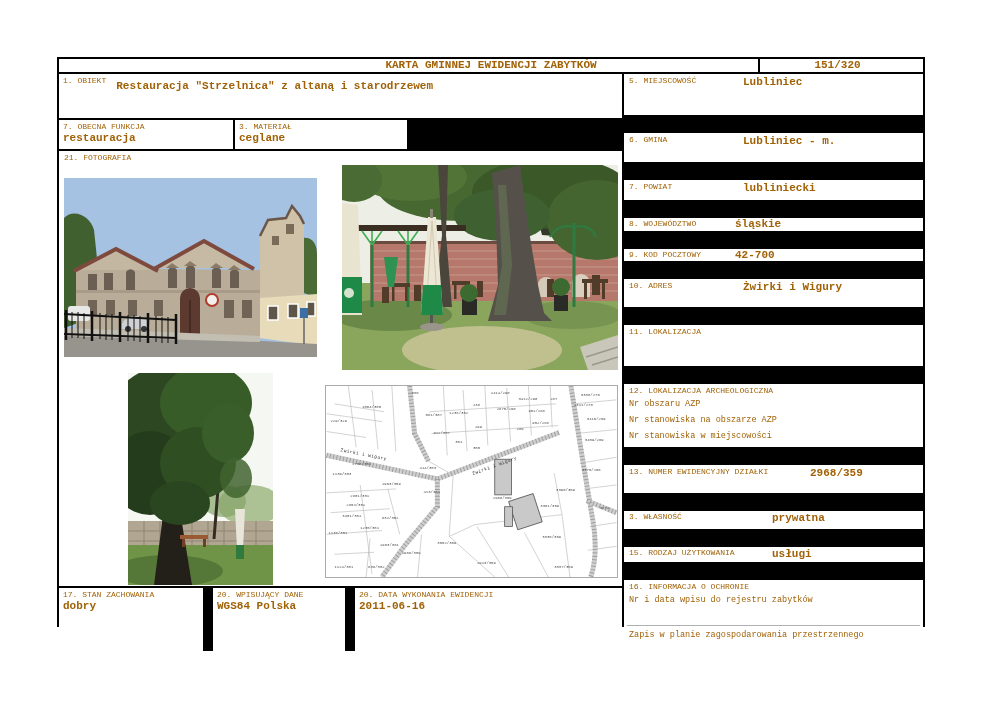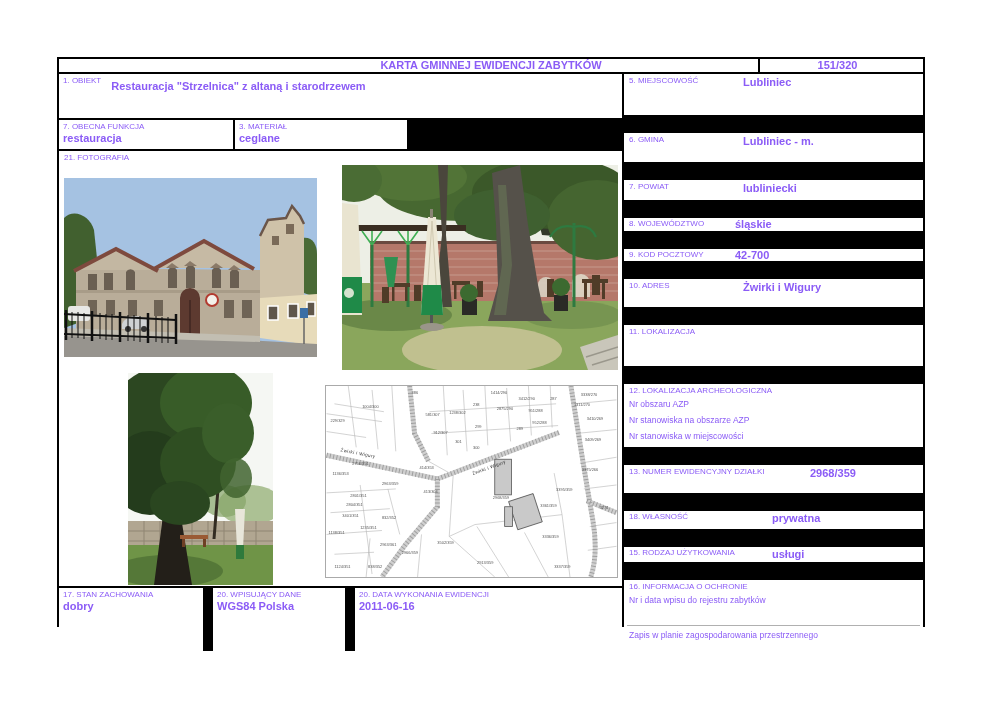--- a/index.html
+++ b/index.html
@@ -1,17 +1,17 @@
 <!DOCTYPE html>
 <html><head>
 <meta charset="utf-8">
 <style>
   html,body{margin:0;padding:0;background:#fff;}
   .page{position:relative;width:992px;height:651px;background:#fff;overflow:hidden;
-        font-family:Liberation Sans, sans-serif;color:#8b5cf6;}
+        font-family:Liberation Mono, monospace;color:#a16207;}
   .doc{position:absolute;left:57px;top:57px;width:868px;height:570px;background:#000;
        display:grid;grid-template-columns:563px 1fr;grid-template-rows:13px 1fr;
        gap:2px;padding:2px;box-sizing:border-box;}
   .cell{background:#fff;position:relative;overflow:hidden;}
   
   .hdr{grid-column:1/-1;}
   .hdr-title{position:absolute;left:0;right:0;top:0;text-align:center;font-weight:bold;
              font-size:11px;line-height:13px;white-space:nowrap;}
   .hdr-div{position:absolute;left:699px;top:0;bottom:0;width:2px;background:#000;}
   .hdr-page{position:absolute;left:701px;right:8px;top:0;text-align:center;font-weight:bold;
@@ -482,21 +482,21 @@
         <span class="lbl">12. LOKALIZACJA ARCHEOLOGICZNA</span>
         <span class="subline" style="top:15px">Nr obszaru AZP</span>
         <span class="subline" style="top:31px">Nr stanowiska na obszarze AZP</span>
         <span class="subline" style="top:47px">Nr stanowiska w miejscowości</span>
       </div>
       <div class="cell">
         <span class="lbl">13. NUMER EWIDENCYJNY DZIAŁKI</span>
         <span class="val v-13">2968/359</span>
       </div>
       <div class="cell">
-        <span class="lbl" style="top:1px">18. WŁASNOŚĆ</span>
+        <span class="lbl" style="top:1px">3. WŁASNOŚĆ</span>
         <span class="val v-1415">prywatna</span>
       </div>
       <div class="cell">
         <span class="lbl" style="top:1px">15. RODZAJ UŻYTKOWANIA</span>
         <span class="val v-1415">usługi</span>
       </div>
       <div class="cell">
         <span class="lbl">16. INFORMACJA O OCHRONIE</span>
         <span class="subline" style="top:15px">Nr i data wpisu do rejestru zabytków</span>
         <span class="thin-div" style="top:45px"></span>

